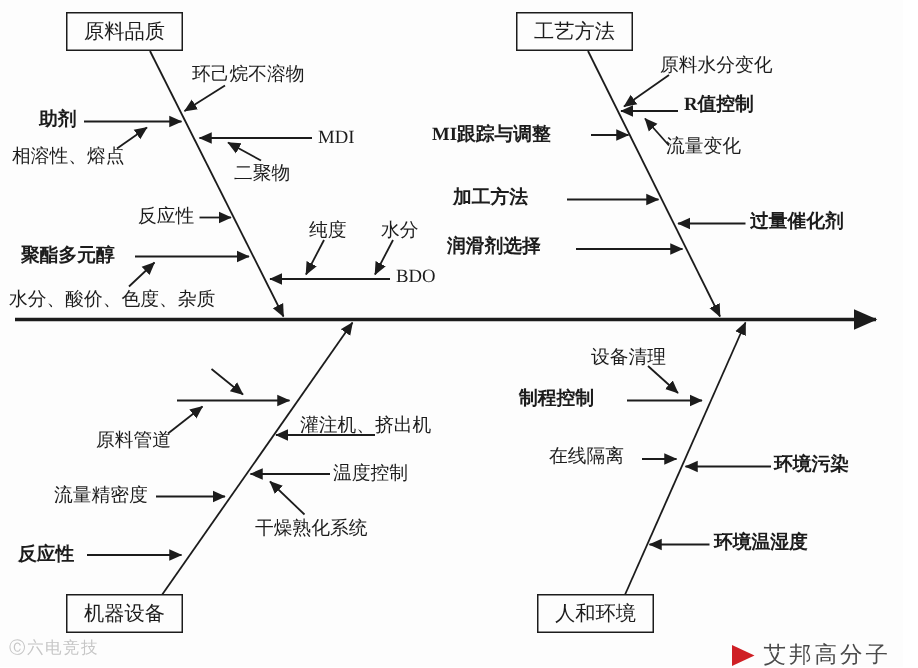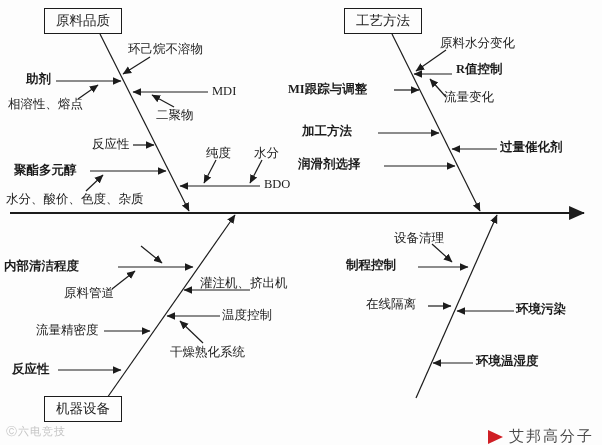--- a/index.html
+++ b/index.html
@@ -75,20 +75,21 @@
       <line x1="432" y1="244" x2="452" y2="262" marker-end="url(#arr)"></line>
       <line x1="428" y1="306" x2="451" y2="306" marker-end="url(#arr)"></line>
       <line x1="514" y1="311" x2="457" y2="311" marker-end="url(#arr)"></line>
       <line x1="473" y1="363" x2="433" y2="363" marker-end="url(#arr)"></line>
     </g>
   </svg>
 
   <div class="catbox" style="left:44px;top:8px">原料品质</div>
   <div class="catbox" style="left:344px;top:8px">工艺方法</div>
   <div class="catbox" style="left:44px;top:396px">机器设备</div>
+  <div class="catbox" style="left:358px;top:396px">人和环境</div>
 
   <div class="lbl" style="left:128px;top:42px">环己烷不溶物</div>
   <div class="lbl b" style="left:26px;top:72px">助剂</div>
   <div class="lbl" style="left:8px;top:97px">相溶性、熔点</div>
   <div class="lbl" style="left:212px;top:84px">MDI</div>
   <div class="lbl" style="left:156px;top:108px">二聚物</div>
   <div class="lbl" style="left:92px;top:137px">反应性</div>
   <div class="lbl" style="left:206px;top:146px">纯度</div>
   <div class="lbl" style="left:254px;top:146px">水分</div>
   <div class="lbl b" style="left:14px;top:163px">聚酯多元醇</div>
@@ -96,21 +97,20 @@
   <div class="lbl" style="left:6px;top:192px">水分、酸价、色度、杂质</div>
 
   <div class="lbl" style="left:440px;top:36px">原料水分变化</div>
   <div class="lbl b" style="left:456px;top:62px">R值控制</div>
   <div class="lbl b" style="left:288px;top:82px">MI跟踪与调整</div>
   <div class="lbl" style="left:444px;top:90px">流量变化</div>
   <div class="lbl b" style="left:302px;top:124px">加工方法</div>
   <div class="lbl b" style="left:500px;top:140px">过量催化剂</div>
   <div class="lbl b" style="left:298px;top:157px">润滑剂选择</div>
 
-  <div class="lbl b" style="left:4px;top:259px">内部清洁程度</div>
   <div class="lbl" style="left:64px;top:286px">原料管道</div>
   <div class="lbl" style="left:200px;top:276px">灌注机、挤出机</div>
   <div class="lbl" style="left:222px;top:308px">温度控制</div>
   <div class="lbl" style="left:36px;top:323px">流量精密度</div>
   <div class="lbl" style="left:170px;top:345px">干燥熟化系统</div>
   <div class="lbl b" style="left:12px;top:362px">反应性</div>
 
   <div class="lbl" style="left:394px;top:231px">设备清理</div>
   <div class="lbl b" style="left:346px;top:258px">制程控制</div>
   <div class="lbl" style="left:366px;top:297px">在线隔离</div>

